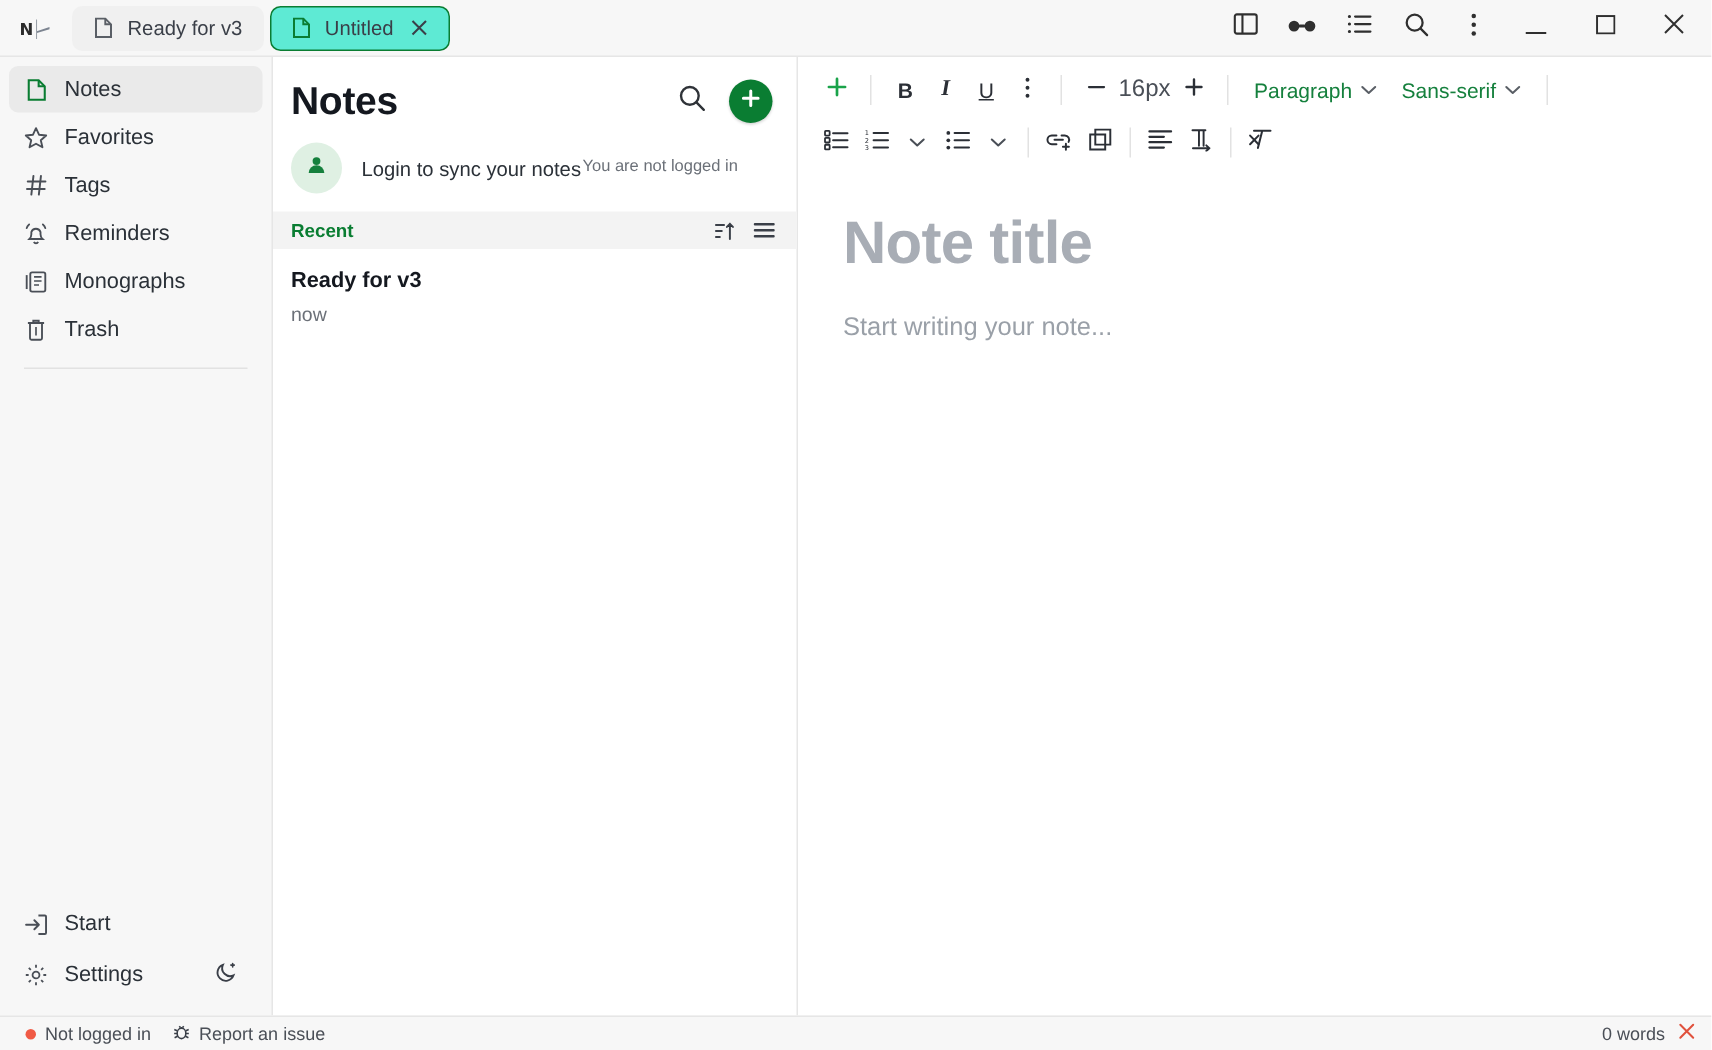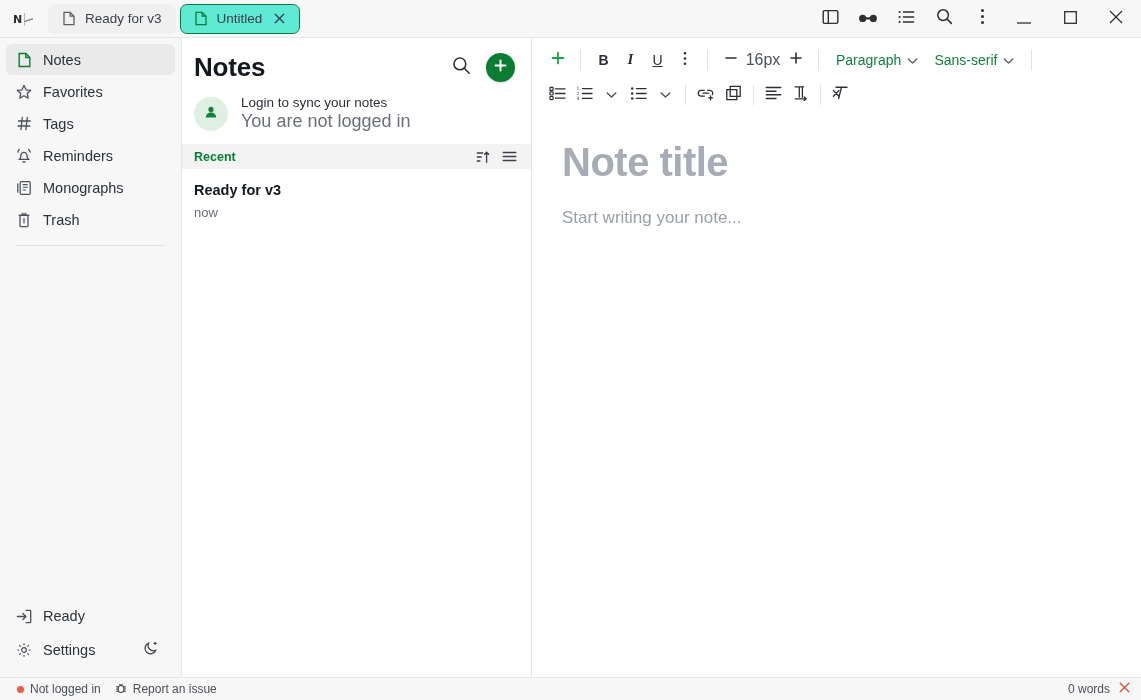--- a/index.html
+++ b/index.html
@@ -121,23 +121,23 @@
   .sync-row {
     display: flex; align-items: center; gap: 13px;
     padding: 6px 14px 12px 12px; cursor: pointer;
   }
   .avatar {
     width: 34px; height: 34px; border-radius: 50%;
     background: #dff0e3; color: #15803d;
     display: flex; align-items: center; justify-content: center;
     flex: 0 0 34px;
   }
-  .sync-text { display: flex; flex-direction: column; gap: 1px; }
+  .sync-text { display: flex; flex-direction: row; gap: 1px; }
   .sync-title { font-size: 13.5px; color: #2b3138; }
-  .sync-sub { font-size: 18px; color: #6b7078; }
+  .sync-sub { font-size: 11px; color: #6b7078; }
 
   .group-header {
     display: flex; align-items: center;
     background: #f3f3f3;
     padding: 5px 13px 5px 12px;
     height: 25px;
   }
   .group-label { font-size: 12.5px; font-weight: 700; color: #0a7d32; }
   .group-actions { margin-left: auto; display: flex; align-items: center; gap: 8px; }
   .gicon { width: 18px; height: 18px; display: flex; align-items: center; justify-content: center; color: #3a3f48; cursor: pointer; }
@@ -364,21 +364,21 @@
       <div class="nav-sep"></div>
 
       <div class="sidebar-bottom">
         <div class="sb-row">
           <span class="ni">
             <svg width="16" height="15" viewBox="0 0 16 15" fill="none" stroke="currentColor" stroke-width="1.3">
               <path d="M9.6 1.3h4.3a.8.8 0 0 1 .8.8v10.8a.8.8 0 0 1-.8.8H9.6"></path>
               <path d="M1.4 7.5h8.3M6.9 4.5 L9.9 7.5 L6.9 10.5" stroke-linecap="round" stroke-linejoin="round"></path>
             </svg>
           </span>
-          <span class="lbl">Ready</span>
+          <span class="lbl">Start</span>
         </div>
         <div class="sb-row">
           <span class="ni">
             <svg width="16" height="16" viewBox="0 0 16 16" fill="none" stroke="currentColor" stroke-width="1.2">
               <circle cx="8" cy="8" r="2.3"></circle>
               <path d="M8 1.2v1.9M8 12.9v1.9M14.8 8h-1.9M3.1 8H1.2M12.8 3.2l-1.35 1.35M4.55 11.45 3.2 12.8M12.8 12.8l-1.35-1.35M4.55 4.55 3.2 3.2"></path>
             </svg>
           </span>
           <span class="lbl">Settings</span>
           <span class="theme-toggle">

